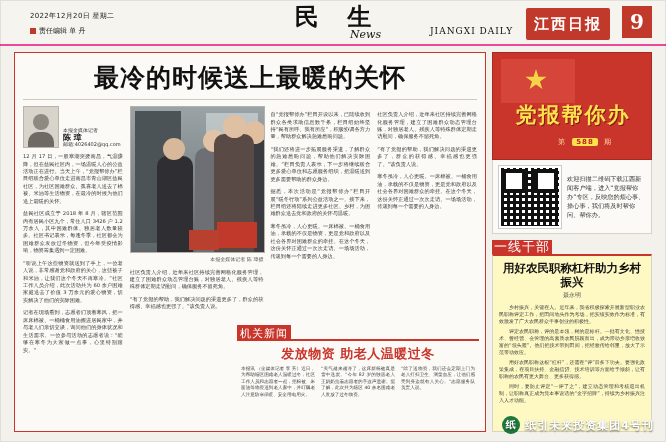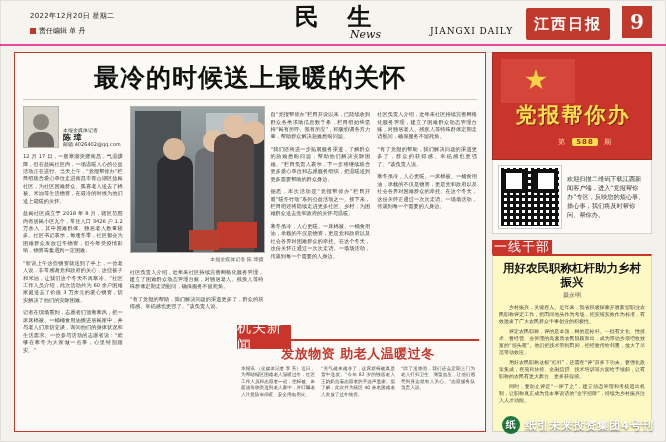--- a/index.html
+++ b/index.html
@@ -122,22 +122,22 @@
   .photo .p4h{position:absolute;right:18px;bottom:114px;width:23px;height:23px;border-radius:50%;background:#e0c0a2;}
   .photo .box{position:absolute;left:86px;bottom:4px;width:40px;height:26px;background:#c0392b;}
   .photo .box2{position:absolute;left:58px;bottom:2px;width:30px;height:20px;background:#b9402f;}
   .photo-cap{font-size:5px;color:#555;text-align:right;margin-bottom:4px;}
   
   .newsbox{
     position:absolute;left:222px;bottom:6px;width:242px;height:86px;
     background:#fbfaf6;border-top:2px solid #c9352b;box-sizing:border-box;
   }
   .nb-tag{
-    position:absolute;left:0;top:-16px;width:54px;height:24px;background:#c9352b;
-    color:#fff;font-size:14px;display:flex;align-items:center;justify-content:center;
+    position:absolute;left:0;top:-16px;width:54px;height:16px;background:#c9352b;
+    color:#fff;font-size:11px;display:flex;align-items:center;justify-content:center;
     letter-spacing:1px;
   }
   .nb-title{
     text-align:center;font-family:"DejaVu Serif","Liberation Serif",serif;
     font-size:13px;font-weight:bold;color:#c9352b;margin:4px 0 3px;letter-spacing:.5px;
   }
   .nb-cols{display:flex;gap:6px;padding:0 4px;}
   .nb-col{width:75px;font-size:4.6px;line-height:6.4px;color:#444;text-align:justify;}
   
   .rail{

